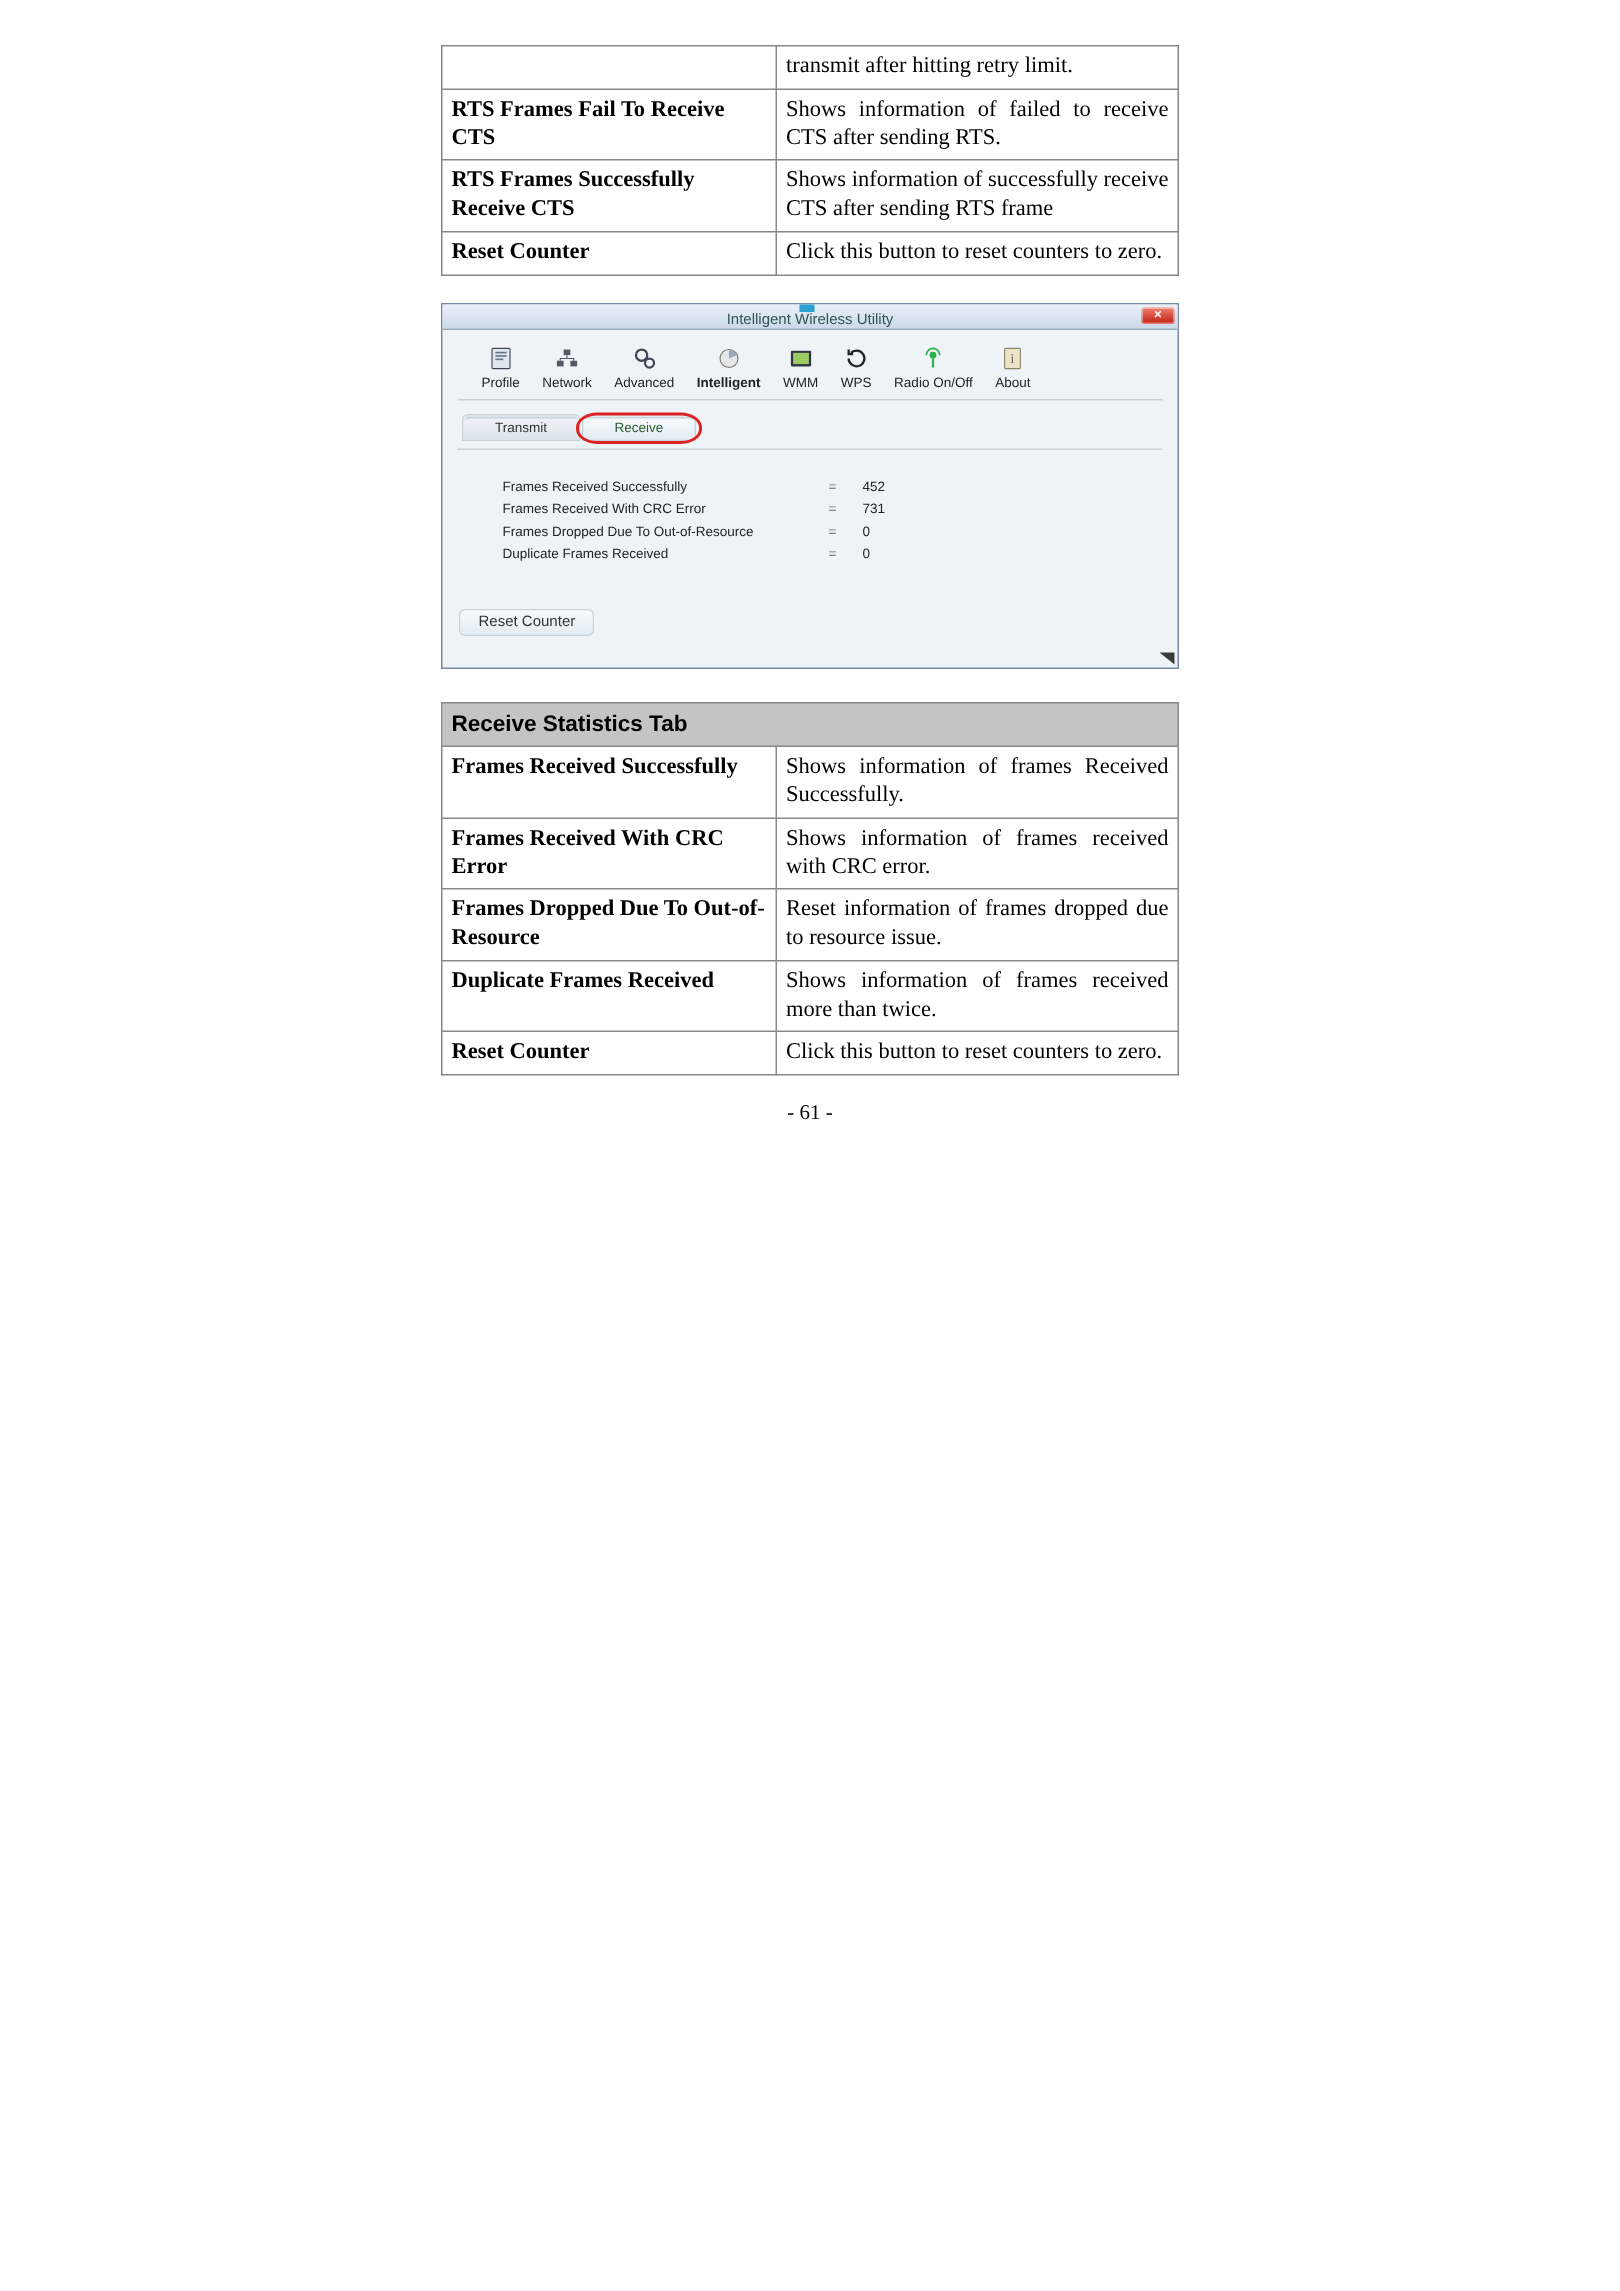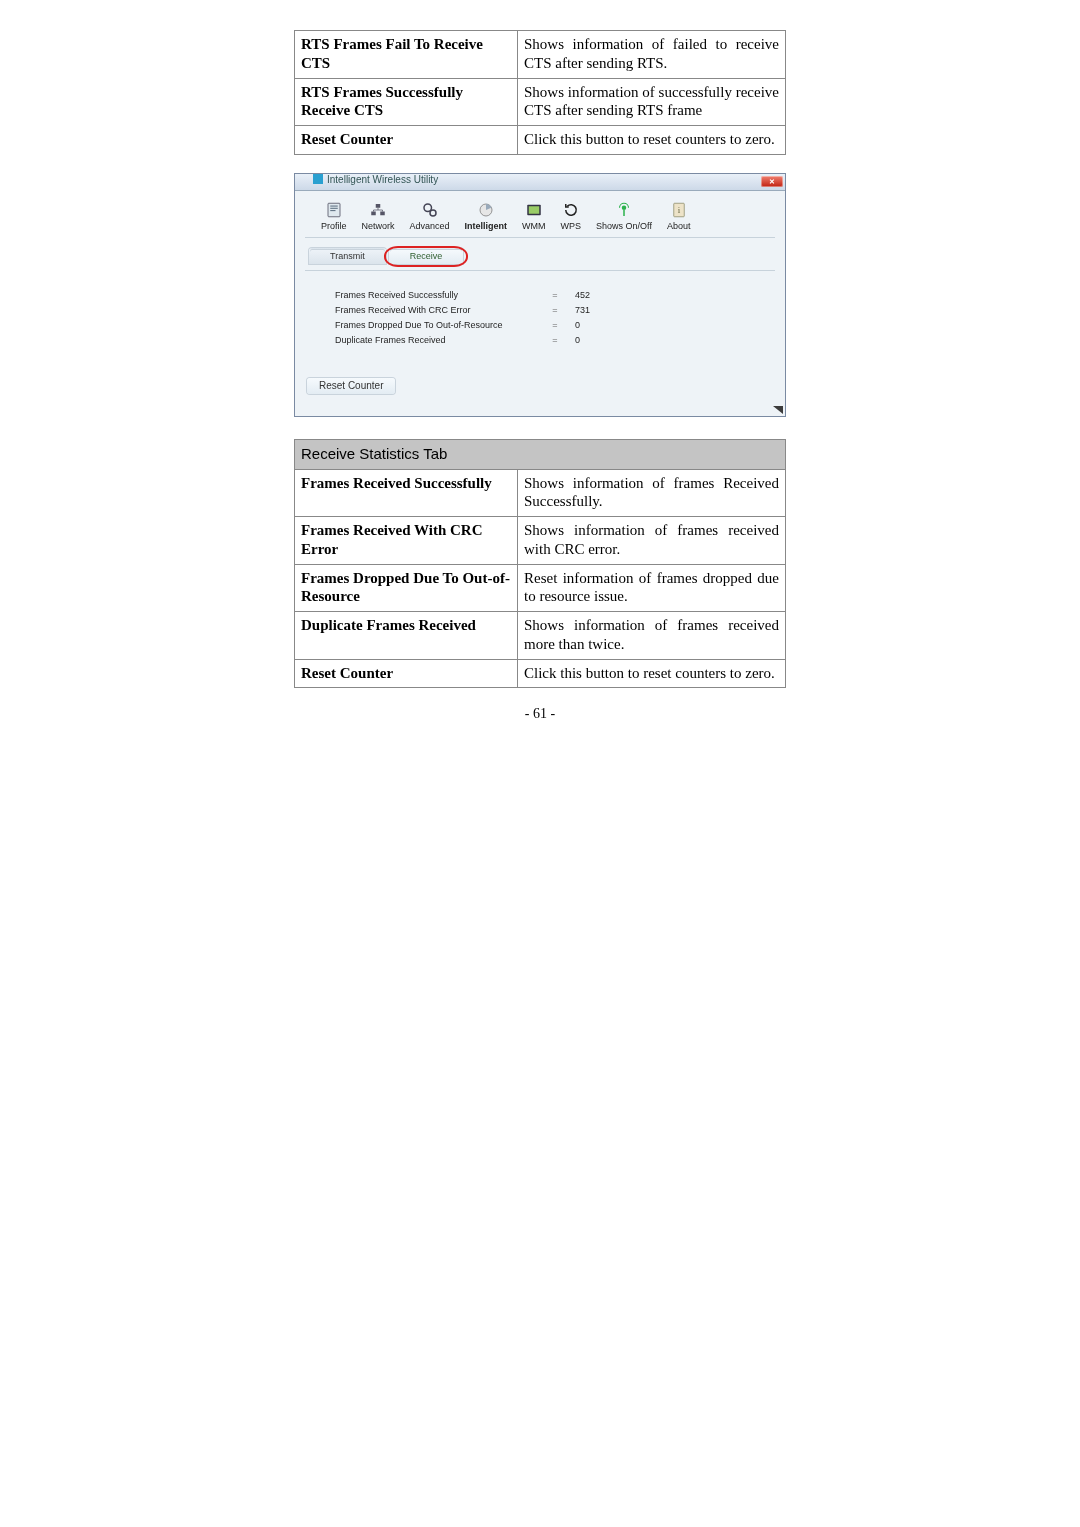--- a/index.html
+++ b/index.html
@@ -32,43 +32,45 @@
   }
   .ref-table td.name {
     width: 210px;
     font-weight: bold;
   }
   .ref-table td.desc {
     text-align: justify;
   }
   .ref-table .section-header td {
     background: #c4c4c4;
-    font-weight: normal;
+    font-weight: bold;
     font-family: Arial, Helvetica, sans-serif;
     font-size: 15px;
     padding: 5px 6px;
   }
 
   
   .app-window {
     width: 490px;
     margin: 0 auto 22px auto;
     border: 1px solid #7a8aa2;
     font-family: Arial, Helvetica, sans-serif;
     font-size: 10px;
     color: #1f1f1f;
     background: #eef3f7;
   }
   .app-titlebar {
     height: 16px;
     display: flex;
+    align-items: center;
     padding: 0 18px;
     background: linear-gradient(#e9f0f8, #cdd9e8);
     border-bottom: 1px solid #9ab;
     position: relative;
+    flex-direction: column;
   }
   .app-titlebar .app-icon {
     width: 10px; height: 10px;
     background: #2aa0d0;
     margin-right: 4px;
   }
   .app-titlebar .title-text {
     color: #355;
   }
   .app-titlebar .close-btn {
@@ -198,20 +200,24 @@
     margin-top: 12px;
   }
 </style>
 </head>
 <body>
 
 <div class="page">
 
   <table class="ref-table">
     <tbody>
+        <tr>
+      <td class="name"></td>
+      <td class="desc">transmit after hitting retry limit.</td>
+    </tr>
     <tr>
       <td class="name">RTS Frames Fail To Receive CTS</td>
       <td class="desc">Shows information of failed to receive CTS after sending RTS.</td>
     </tr>
     <tr>
       <td class="name">RTS Frames Successfully Receive CTS</td>
       <td class="desc">Shows information of successfully receive CTS after sending RTS frame</td>
     </tr>
     <tr>
       <td class="name">Reset Counter</td>
@@ -289,21 +295,21 @@
           <div class="tb-label">WPS</div>
         </div>
         <div class="tb-item">
           <div class="tb-icon">
             <svg viewBox="0 0 24 24">
                 <circle cx="12" cy="9" r="3" fill="#2bb24c"></circle>
                 <path d="M6 9a6 6 0 0 1 12 0" fill="none" stroke="#2bb24c" stroke-width="1.5"></path>
                 <rect x="11" y="12" width="2" height="8" fill="#2bb24c"></rect>
               </svg>
           </div>
-          <div class="tb-label">Shows On/Off</div>
+          <div class="tb-label">Radio On/Off</div>
         </div>
         <div class="tb-item">
           <div class="tb-icon">
             <svg viewBox="0 0 24 24">
                 <rect x="5" y="3" width="14" height="18" rx="1" fill="#ede3c8" stroke="#886" stroke-width="1"></rect>
                 <text x="12" y="16" text-anchor="middle" font-size="12" fill="#664" font-family="serif">i</text>
               </svg>
           </div>
           <div class="tb-label">About</div>
         </div>

